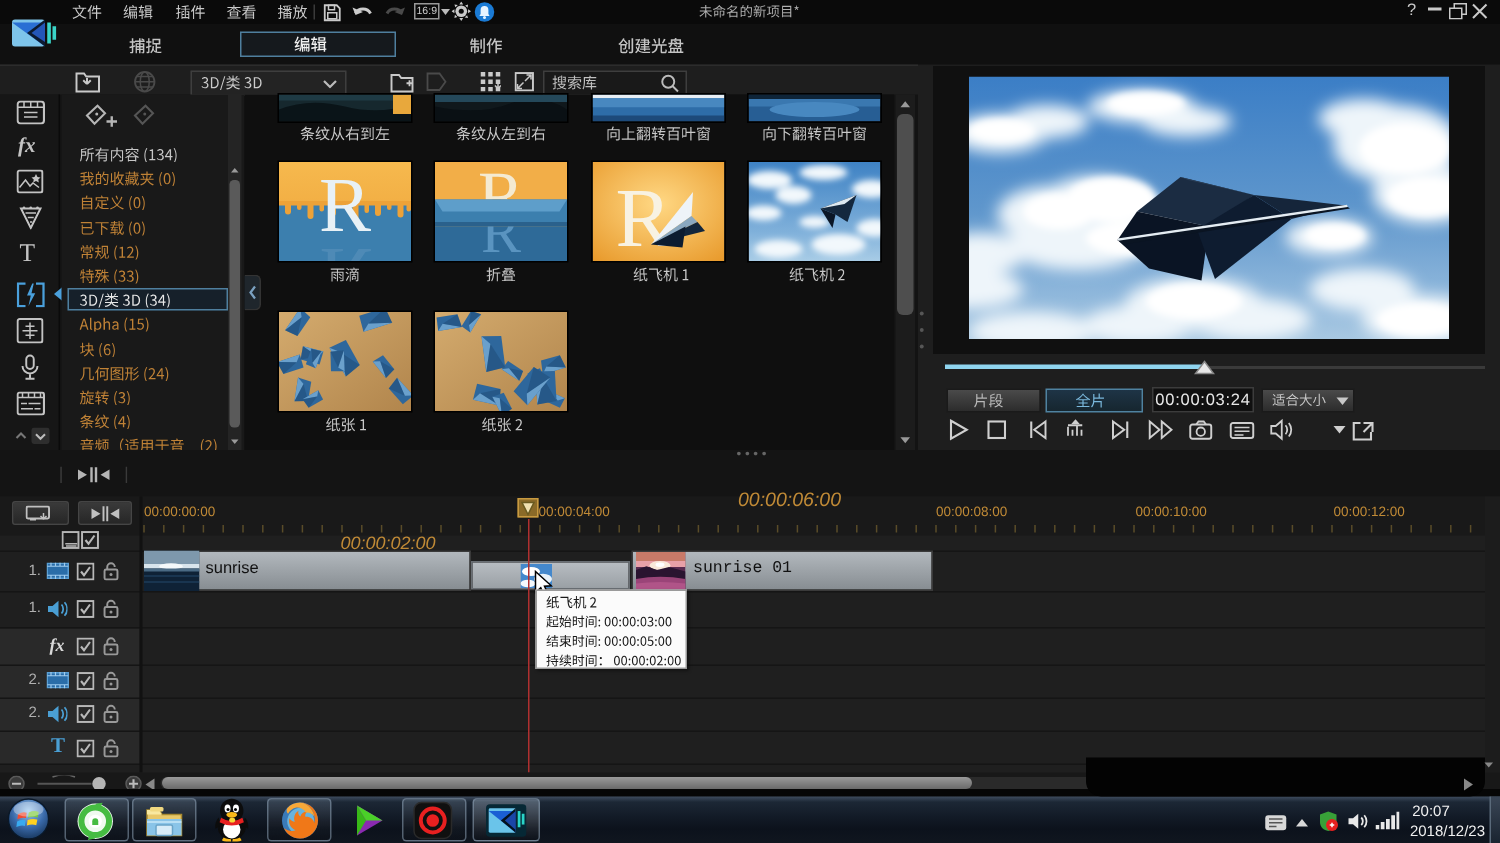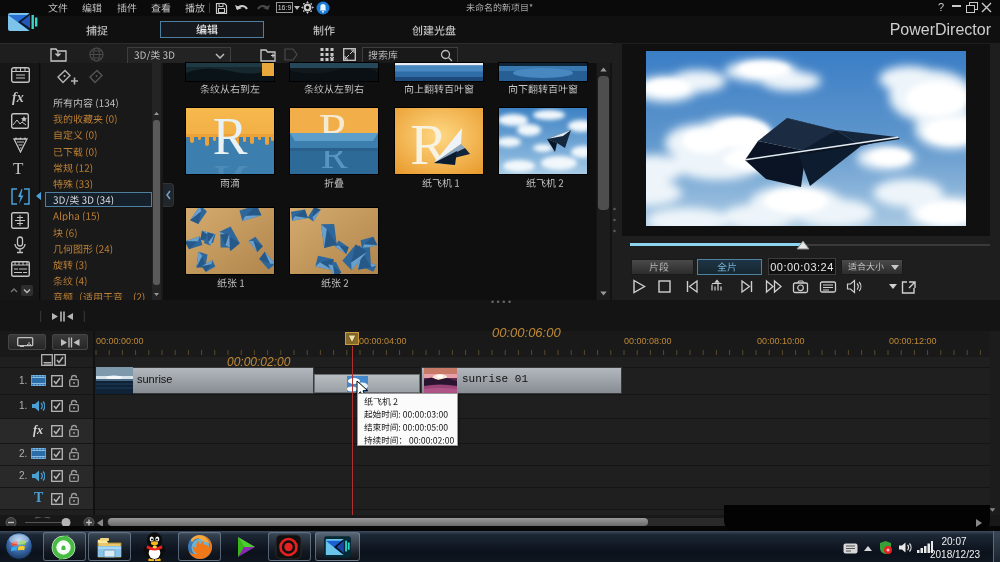--- a/index.html
+++ b/index.html
@@ -79,22 +79,20 @@
  border:1px solid #4f7f9e;background:#15191d;"></div>
     <svg style="position:absolute;left:196px;top:24px;" width="22.0" height="11" viewBox="0 0 200 100">
       <path fill="#f0f0f0" d="M4 82 6 90C14 87 25 82 35 78L33 71C22 75 11 79 4 82ZM6 46C8 45 10 45 19 44C16 49 13 54 11 56C8 59 6 62 4 62C5 64 6 69 7 70C9 69 12 68 34 63C34 61 33 58 33 55L19 58C25 49 32 39 37 28L30 24C28 28 26 32 24 35L14 36C20 28 25 17 29 6L20 3C17 15 11 28 8 32C7 35 5 37 3 38C4 40 6 44 6 46ZM62 54V67H56V54ZM68 54H74V67H68ZM60 6C61 8 63 11 64 14H41V36C41 51 40 74 31 90C33 90 36 93 38 95C44 84 47 70 48 57V96H56V74H62V93H68V74H74V93H80V74H86V88C86 88 86 89 86 89C85 89 83 89 81 89C82 91 83 94 83 96C87 96 89 96 91 94C93 93 94 91 94 88V46L86 46H49L50 39H92V14H74C73 11 71 6 69 3ZM80 54H86V67H80ZM50 22H84V31H50Z M156 14H180V22H156ZM147 7V29H190V7ZM108 56C109 55 112 54 115 54H124V67C116 69 109 70 104 70L105 80L124 76V96H132V74L142 72L142 64L132 66V54H140V46H132V31H124V46H116C118 39 121 32 123 24H141V15H126C127 12 127 8 128 5L119 4C118 7 118 11 117 15H104V24H115C113 31 111 37 110 40C108 44 107 47 105 48C106 50 107 54 108 56ZM180 42V49H157V42ZM140 80 141 88 180 85V96H189V84L196 83V76L189 76V42H195V34H142V42H148V79ZM180 56V63H157V56ZM180 70V77L157 78V70Z"></path>
     </svg>
     <svg style="position:absolute;left:313px;top:25px;" width="22.0" height="11" viewBox="0 0 200 100">
       <path fill="#c4c4c4" d="M66 12V68H75V12ZM84 5V84C84 86 84 86 82 86C80 87 75 87 69 86C70 89 72 94 72 96C80 96 85 96 89 94C92 93 93 90 93 84V5ZM13 6C11 15 8 25 3 32C5 33 9 34 11 35H4V44H28V53H8V88H17V61H28V96H37V61H48V79C48 80 48 81 47 81C46 81 43 81 40 81C41 83 42 86 42 89C47 89 51 89 54 87C56 86 57 83 57 80V53H37V44H60V35H37V26H56V18H37V4H28V18H19C20 14 21 11 22 8ZM28 35H12C13 33 15 30 16 26H28Z M152 5C147 19 139 34 130 43C132 44 136 48 138 50C142 44 147 37 151 29H157V96H167V73H196V64H167V51H194V42H167V29H197V20H156C158 16 160 11 161 7ZM127 4C122 19 113 33 103 43C105 45 107 50 108 53C111 50 114 46 117 43V96H126V28C130 21 133 14 136 7Z"></path>
     </svg>
     <svg style="position:absolute;left:412px;top:25px;" width="44.0" height="11" viewBox="0 0 400 100">
       <path fill="#c4c4c4" d="M82 5V85C82 86 82 87 80 87C78 87 71 87 65 87C66 90 67 94 68 96C77 96 83 96 87 94C90 93 92 90 92 85V5ZM63 15V71H72V15ZM18 40H16C22 34 28 26 33 18C40 26 46 34 51 40ZM31 4C25 16 15 30 2 39C4 40 8 44 9 46C11 44 12 43 14 42V82C14 92 17 95 28 95C30 95 43 95 45 95C55 95 57 91 58 77C56 76 52 75 50 73C50 85 49 87 44 87C42 87 31 87 29 87C24 87 23 86 23 82V48H42C42 59 41 63 40 65C39 66 38 66 37 66C35 66 32 66 28 65C30 67 31 71 31 73C35 73 39 73 41 73C44 73 46 72 47 70C50 68 51 61 52 44L52 41L53 43L60 37C55 30 45 19 37 10L39 6Z M139 12V19H157V25H133V32H157V39H138V46H157V53H138V60H157V66H134V74H157V82H166V74H194V66H166V60H190V53H166V46H188V32H195V25H188V12H166V4H157V12ZM166 32H180V39H166ZM166 25V19H180V25ZM109 50C109 49 112 47 114 46H125C124 54 122 61 120 67C117 63 115 59 114 54L107 56C109 64 112 70 116 76C112 82 108 87 103 90C105 91 109 95 110 96C115 93 119 88 122 82C132 92 147 94 164 94H193C194 92 195 88 197 86C191 86 169 86 165 86C149 86 135 84 126 75C130 65 133 54 134 39L129 38L127 38H121C125 31 130 21 134 12L129 8L125 10H106V18H122C118 26 114 34 112 36C110 40 108 42 106 43C107 45 109 48 109 50Z M213 11C218 19 223 30 224 36L233 33C232 26 226 16 222 8ZM278 7C276 15 270 26 266 33L274 36C279 30 284 20 288 11ZM245 4V41H205V50H231C230 68 226 81 203 88C205 90 208 94 209 96C234 88 239 72 241 50H258V83C258 93 260 96 270 96C272 96 282 96 284 96C293 96 295 92 296 75C294 74 290 72 288 71C287 85 287 87 283 87C281 87 273 87 272 87C268 87 267 87 267 83V50H295V41H254V4Z M338 47C344 49 351 54 355 57L360 51C356 48 348 44 343 41ZM346 3C345 5 344 8 342 11H320V28L320 32H305V41H319C317 46 314 51 307 56C309 57 312 60 314 62C323 57 327 49 328 41H373V50C373 51 373 52 371 52C370 52 365 52 361 52C362 54 363 57 364 59C370 59 375 59 378 58C382 57 382 54 382 50V41H396V32H382V11H353L356 4ZM339 25C344 27 350 30 353 32H330L330 29V19H373V32H356L360 28C356 25 349 21 344 19ZM315 62V85H304V94H396V85H385V62ZM324 85V69H336V85ZM344 85V69H356V85ZM364 85V69H376V85Z"></path>
     </svg>
-    <div class="a" style="left:0;top:23px;width:1000px;height:14px;color:#cfcfcf;
- font-size:16px;text-align:right;padding-right:9px;line-height:14px;">PowerDirector</div>
     <div class="a" style="left:0;top:43px;width:612px;height:257px;background:#131313;"></div>
     <div class="a" style="left:0;top:43px;width:612px;height:20px;background:#1e1e1e;border-top:1px solid #2c2c2c;"></div>
     <svg class="a" style="left:50px;top:47px" width="17" height="15" viewBox="0 0 17 15">
 <path d="M1 2 h5 l1.5 2 H16 V14 H1 Z" fill="none" stroke="#c9c9c9" stroke-width="1.3"></path>
 <path d="M8 5 v4 M8 9 l-2.5-2.5 M8 9 l2.5-2.5" stroke="#c9c9c9" stroke-width="1.3" fill="none"></path>
     </svg>
     <svg class="a" style="left:89px;top:47px" width="15" height="15" viewBox="0 0 15 15">
 <circle cx="7.5" cy="7.5" r="6.5" fill="none" stroke="#4a4a4a" stroke-width="1.2"></circle>
 <ellipse cx="7.5" cy="7.5" rx="3" ry="6.5" fill="none" stroke="#4a4a4a"></ellipse>
 <path d="M1 7.5h13M2 4h11M2 11h11" stroke="#4a4a4a"></path>
@@ -1049,14 +1047,14 @@
 <path d="M9.5 4 a3.5 3.5 0 0 1 0 5 M11.5 2.5 a6 6 0 0 1 0 8" fill="none" stroke="#e8e8e8" stroke-width="1.2"></path>
     </svg>
     <svg class="a" style="left:917px;top:541px" width="16" height="12" viewBox="0 0 16 12">
 <rect x="0" y="9" width="2.5" height="3" fill="#e8e8e8"></rect>
       <rect x="3.5" y="7" width="2.5" height="5" fill="#e8e8e8"></rect>
 <rect x="7" y="5" width="2.5" height="7" fill="#e8e8e8"></rect>
       <rect x="10.5" y="2.5" width="2.5" height="9.5" fill="#e8e8e8"></rect>
 <rect x="14" y="0" width="2" height="12" fill="#e8e8e8"></rect>
     </svg>
     <div class="a" style="left:930px;top:536px;width:48px;height:11px;color:#f0f0f0;font-size:10px;text-align:center;">20:07</div>
-    <div class="a" style="left:930px;top:549px;width:60px;height:11px;color:#f0f0f0;font-size:10px;text-align:left;">2018/12/23</div>
+    <div class="a" style="left:930px;top:549px;width:60px;height:11px;color:#f0f0f0;font-size:10px;text-align:right;">2018/12/23</div>
     <div class="a" style="left:993px;top:531px;width:7px;height:31px;background:linear-gradient(#3a4656,#1a2430);border-left:1px solid #5a6a7a;"></div>
   </div>
 </body></html>

